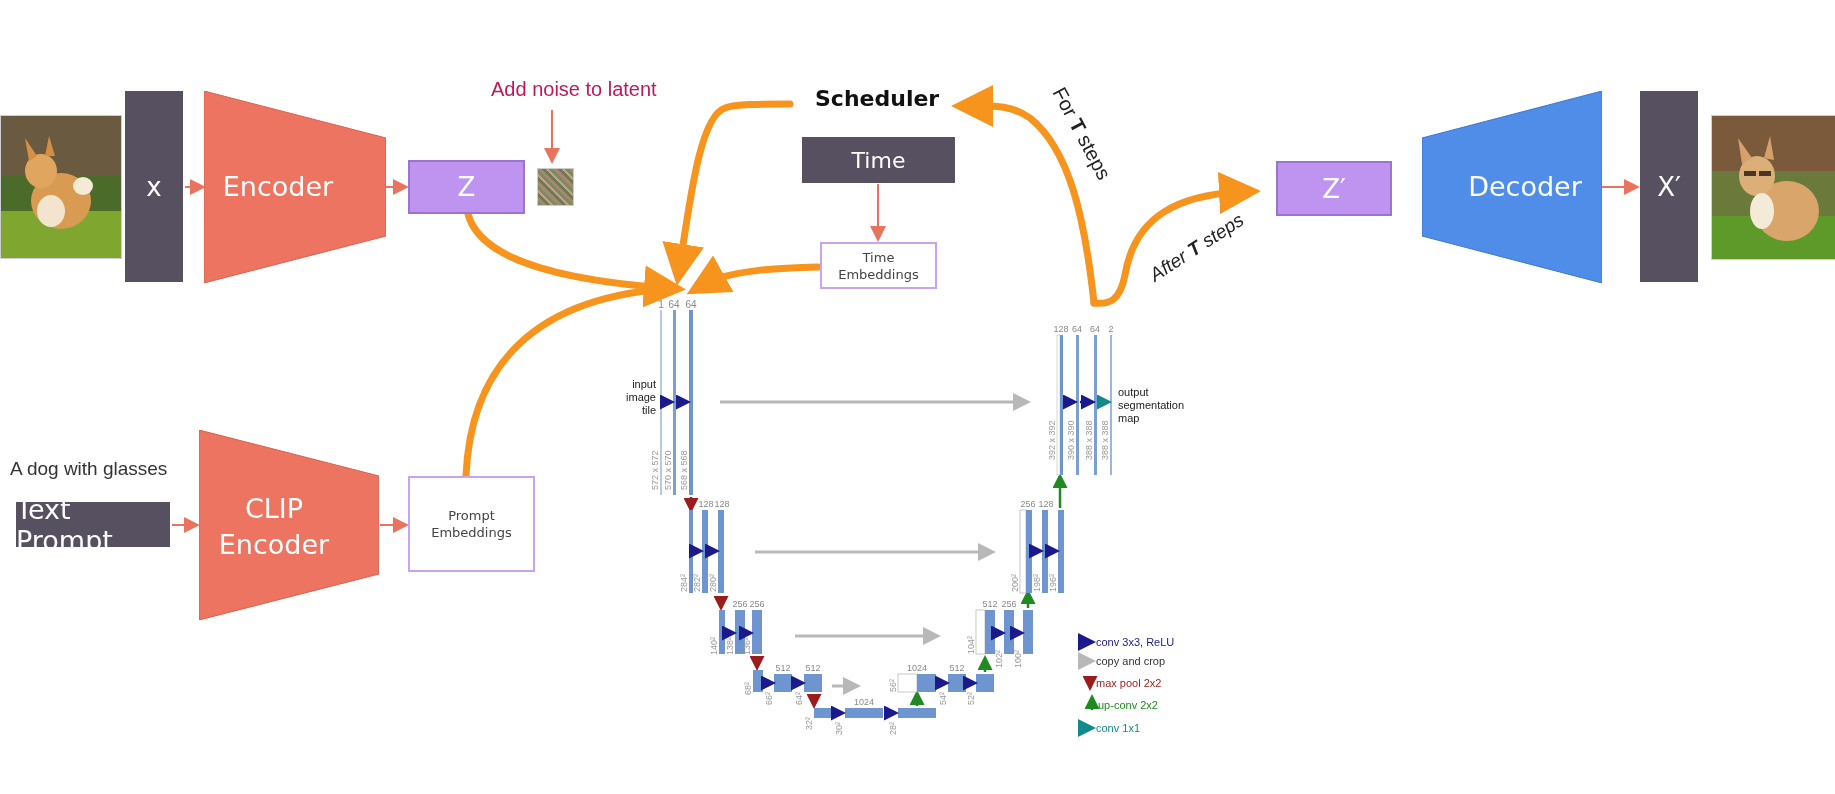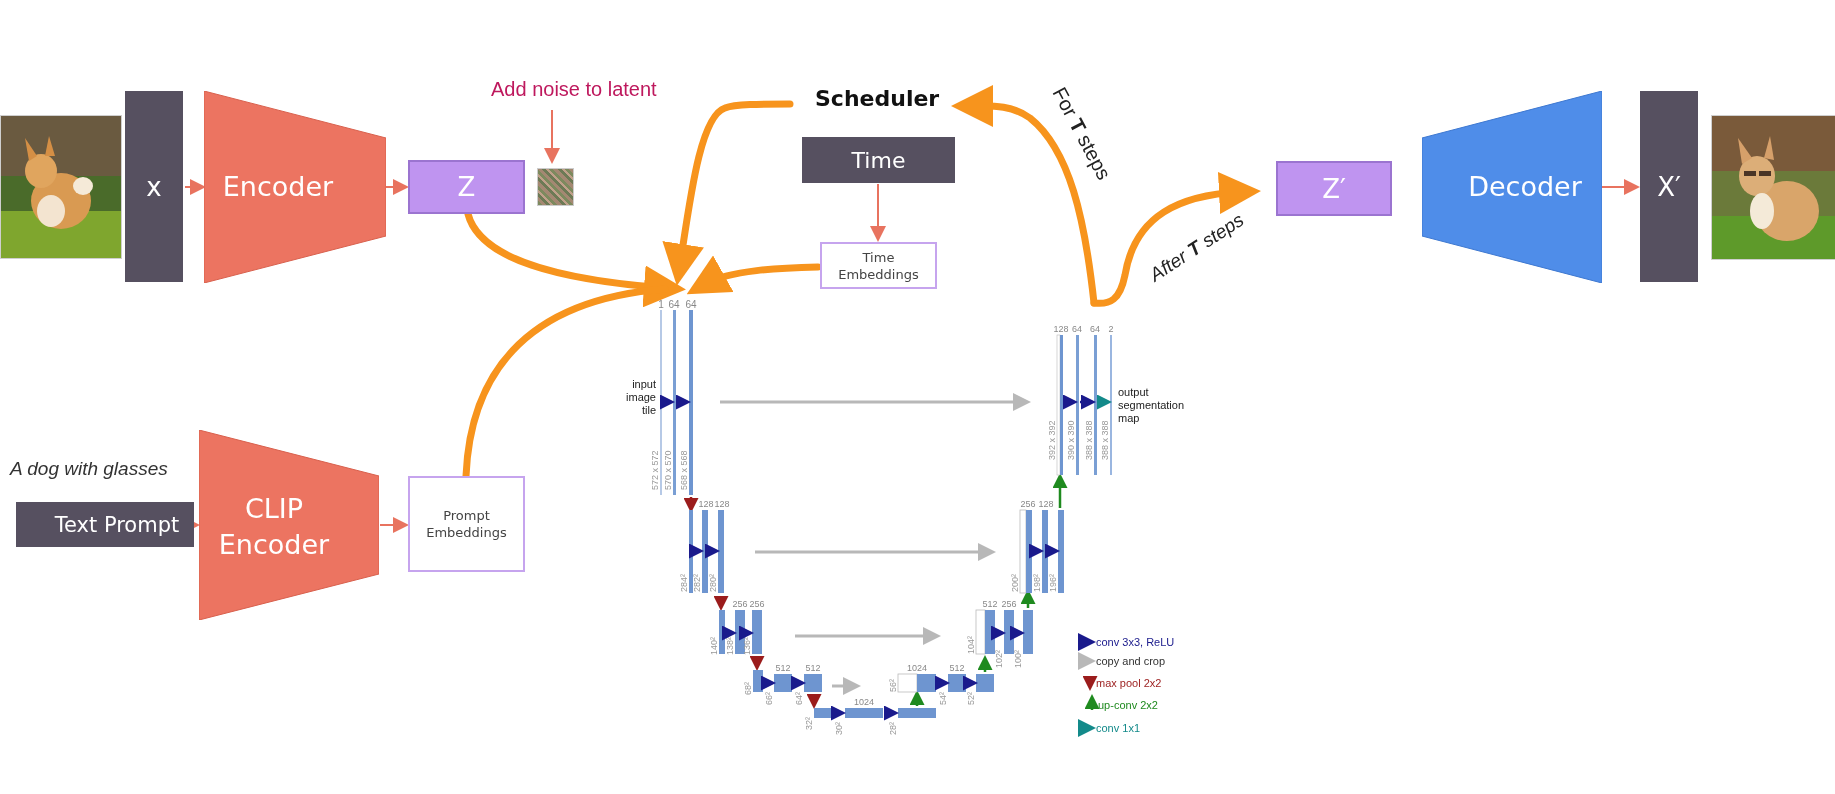--- a/index.html
+++ b/index.html
@@ -74,33 +74,33 @@
 
 <div class="abs box-purple" style="left:408px;top:160px;width:117px;height:54px;font-size:26px;">
   <span>Z</span>
 </div>
 
 <div class="abs label" style="left:475px;top:78px;font-size:20px;color:#be185d;margin-left:16px;">Add noise to latent</div>
 
 <div class="abs" style="left:537px;top:168px;width:35px;height:36px;border:1px solid #ccc;background:
   repeating-linear-gradient(45deg,#7d8a5e 0 3px,#a48872 3px 6px,#6d7a55 6px 9px,#c0a08a 9px 11px);"></div>
 
-<div class="abs label" style="left:10px;top:458px;font-size:19px;font-style:italic;color:#333;">A dog with glasses</div>
-
-<div class="abs box-dark" style="left:16px;top:502px;width:154px;height:45px;font-size:21px;padding-left:24px;">
+<div class="abs label" style="left:10px;top:458px;font-size:19px;color:#333;">A dog with glasses</div>
+
+<div class="abs box-dark" style="left:16px;top:502px;width:154px;height:45px;font-size:27px;">
   <span>Text Prompt</span>
 </div>
 
 <svg class="abs" style="left:199px;top:430px" width="180" height="190">
   <polygon points="0,0 180,46 180,144 0,190" fill="#ec7461" stroke="#d8604d" stroke-width="1"></polygon>
   <text x="75" y="88" text-anchor="middle" font-size="27" fill="#fff" style="font-family:'DejaVu Sans',sans-serif">CLIP</text>
   <text x="75" y="124" text-anchor="middle" font-size="27" fill="#fff" style="font-family:'DejaVu Sans',sans-serif">Encoder</text>
 </svg>
 
-<div class="abs box-outline" style="left:408px;top:476px;width:117px;height:96px;flex-direction:column;">
+<div class="abs box-outline" style="left:408px;top:476px;width:127px;height:96px;flex-direction:column;">
   <span>Prompt</span>
   <span>Embeddings</span>
 </div>
 
 <div class="abs label" style="left:815px;top:86px;font-size:22px;font-weight:bold;color:#111;font-family:'DejaVu Sans',sans-serif;">Scheduler</div>
 
 <div class="abs box-dark" style="left:802px;top:137px;width:153px;height:46px;font-size:22px;">
   <span>Time</span>
 </div>
 

